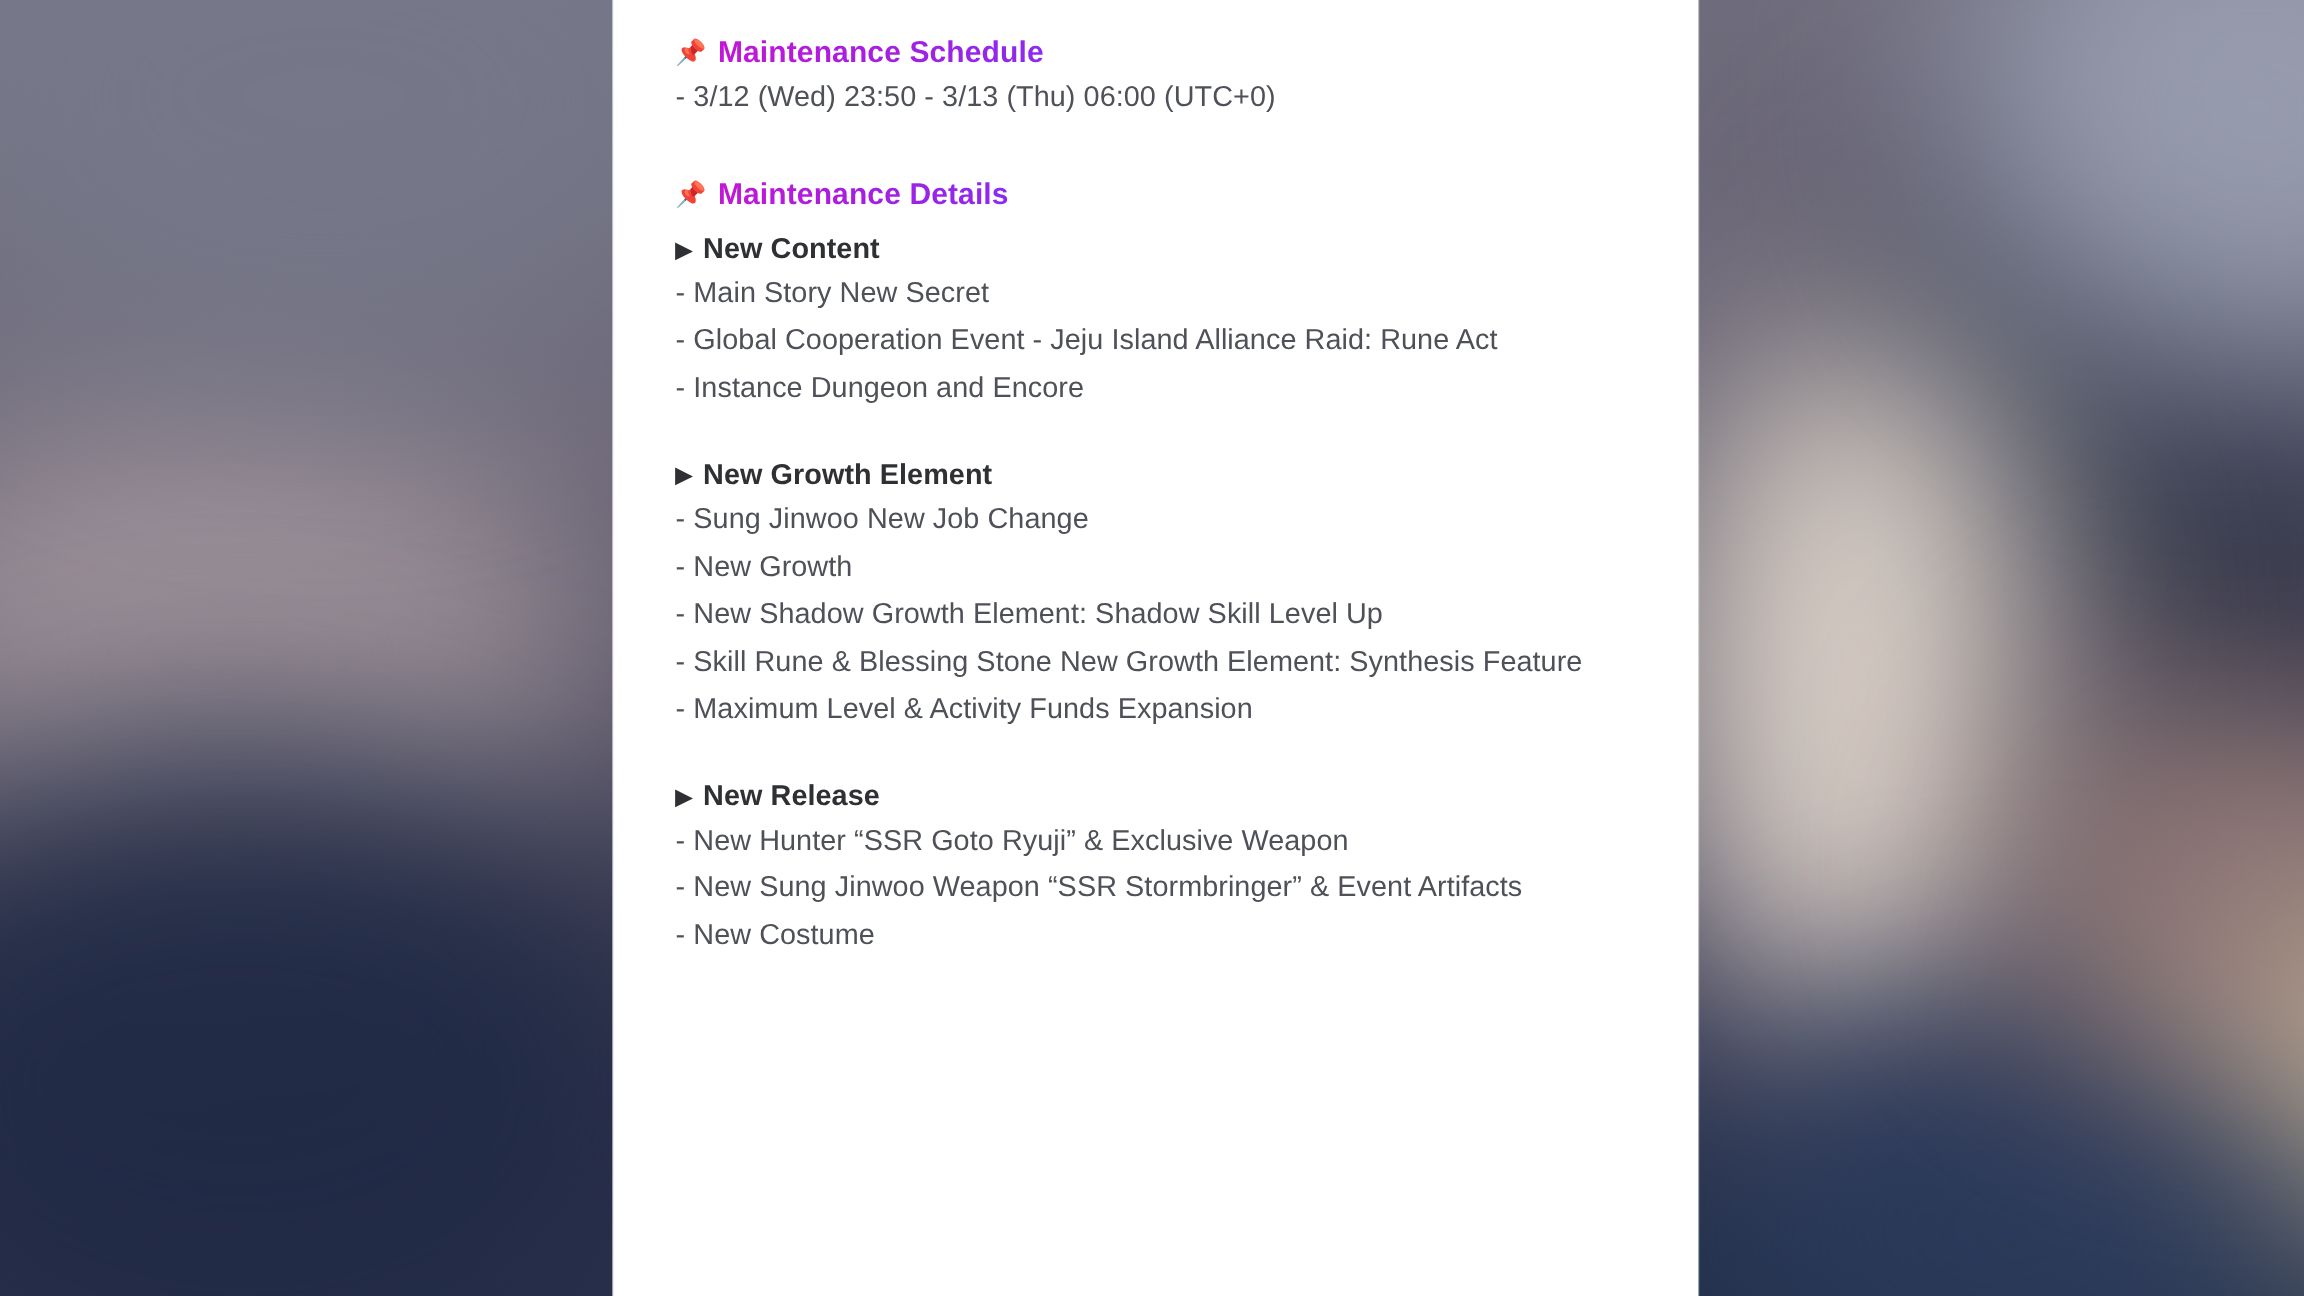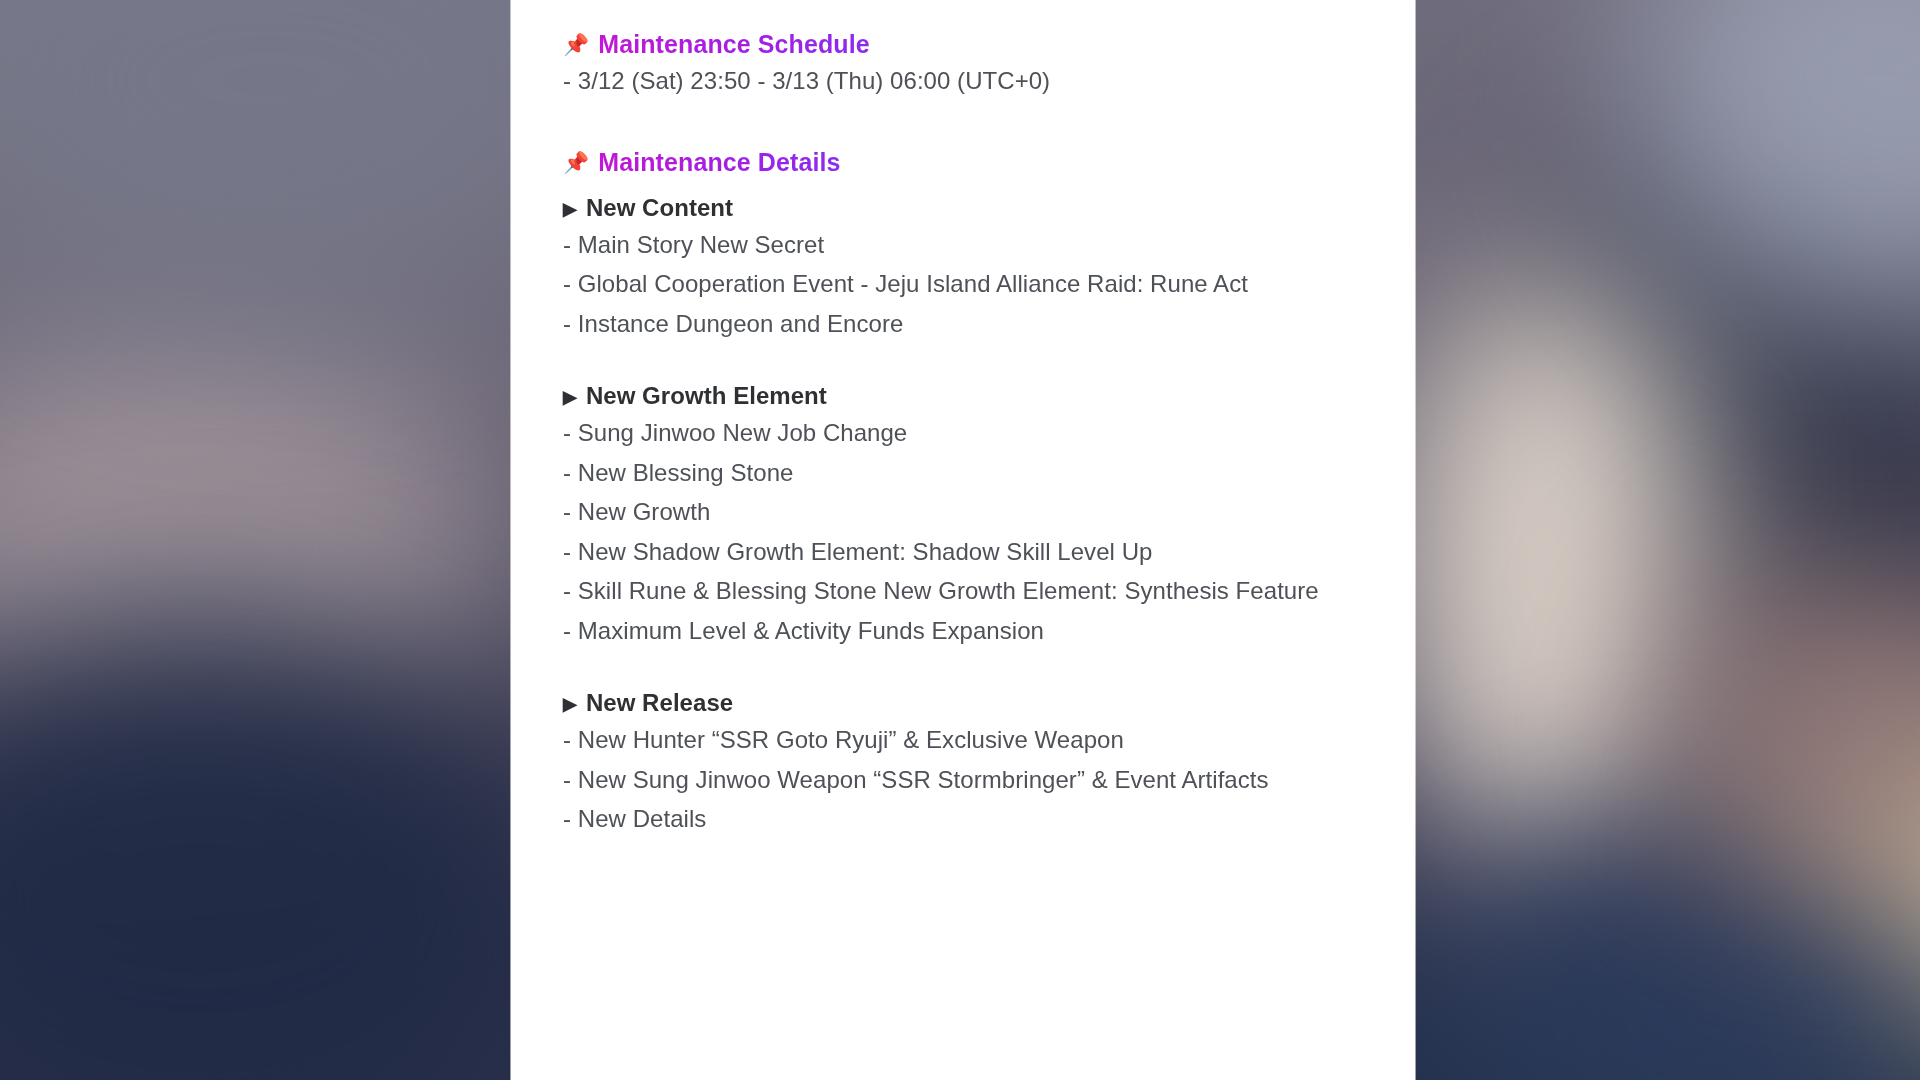--- a/index.html
+++ b/index.html
@@ -135,21 +135,21 @@
 <div id="panel">
   <div id="article">
 
     <div class="lead-top"></div>
 
     <div class="block">
       <div class="pin-heading">
         <span class="pin-icon">📌</span>
         <span class="pin-text">Maintenance Schedule</span>
       </div>
-      <div class="body-line">- 3/12 (Sat) 23:50 - 3/13 (Thu) 06:00 (UTC+0)</div>
+      <div class="body-line">- 3/12 (Wed) 23:50 - 3/13 (Thu) 06:00 (UTC+0)</div>
     </div>
 
     <div class="spacer-lg"></div>
 
     <div class="block">
       <div class="pin-heading">
         <span class="pin-icon">📌</span>
         <span class="pin-text">Maintenance Details</span>
       </div>
     </div>
@@ -167,33 +167,32 @@
     </div>
 
     <div class="spacer-md"></div>
 
     <div class="block">
       <div class="arrow-heading">
         <span class="arrow-icon">▶</span>
         <span>New Growth Element</span>
       </div>
       <div class="body-line">- Sung Jinwoo New Job Change</div>
-      <div class="body-line">- New Blessing Stone</div>
       <div class="body-line">- New Growth</div>
       <div class="body-line">- New Shadow Growth Element: Shadow Skill Level Up</div>
       <div class="body-line">- Skill Rune &amp; Blessing Stone New Growth Element: Synthesis Feature</div>
       <div class="body-line">- Maximum Level &amp; Activity Funds Expansion</div>
     </div>
 
     <div class="spacer-md"></div>
 
     <div class="block">
       <div class="arrow-heading">
         <span class="arrow-icon">▶</span>
         <span>New Release</span>
       </div>
       <div class="body-line">- New Hunter “SSR Goto Ryuji” &amp; Exclusive Weapon</div>
       <div class="body-line">- New Sung Jinwoo Weapon “SSR Stormbringer” &amp; Event Artifacts</div>
-      <div class="body-line">- New Details</div>
+      <div class="body-line">- New Costume</div>
     </div>
 
   </div>
 </div>
 
 </body></html>

